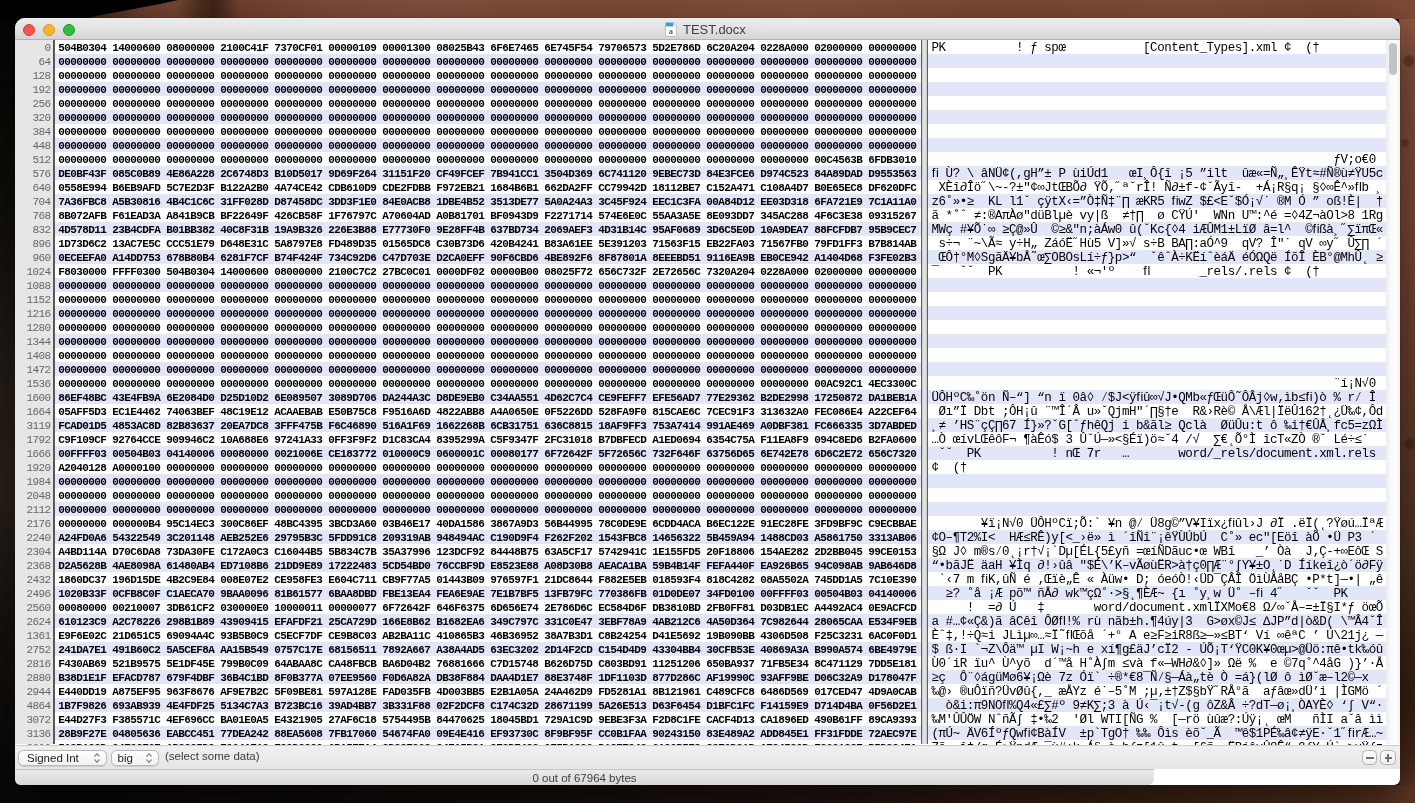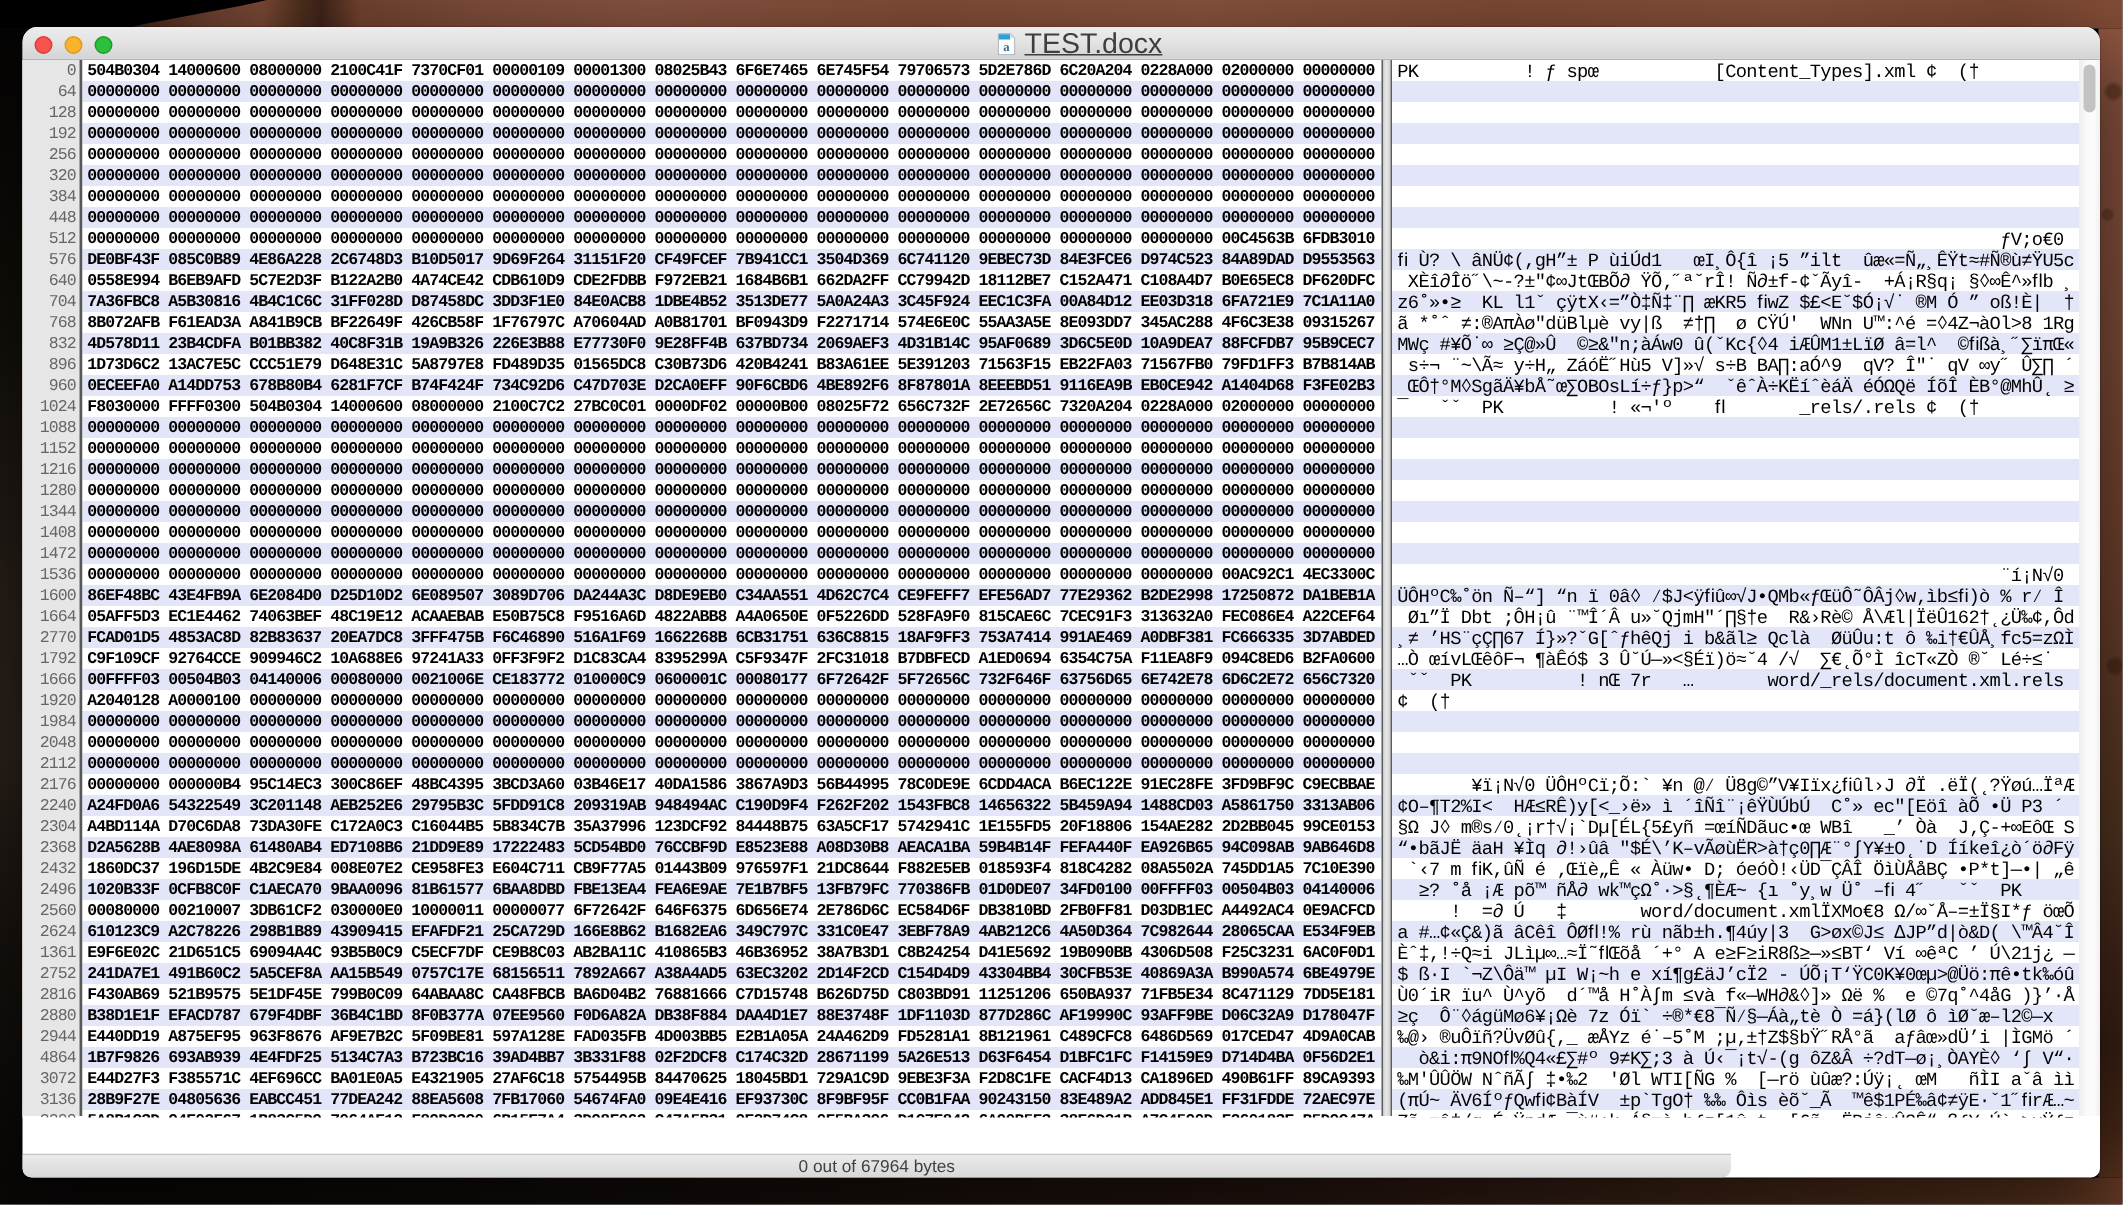--- a/index.html
+++ b/index.html
@@ -32,21 +32,21 @@
 #titlebar { position:absolute; left:0; top:0; right:0; height:22px;
   border-radius:10px 10px 0 0;
   background:linear-gradient(180deg,#ececec 0%,#e5e4e5 45%,#d5d4d5 100%);
   border-bottom:1px solid #b3b1b1; }
 .tl { position:absolute; top:6px; width:12px; height:12px; border-radius:50%; }
 #tl-r { left:8px;  background:#f7544e; border:0.5px solid #db3e36; }
 #tl-y { left:28px; background:#f9b32d; border:0.5px solid #dd9a1f; }
 #tl-g { left:48px; background:#2cc03c; border:0.5px solid #1f9a2e; }
 #doc-ic { position:absolute; left:650px; top:4px; width:12px; height:15px; }
 #title { position:absolute; left:668px; top:0; height:30px; line-height:23px;
-  font-size:19px; color:#3e3e3e;text-decoration:underline; }
+  font-size:13px; color:#3e3e3e; }
 
 
 #content { position:absolute; left:0; top:22px; width:1385px; height:705px; overflow:hidden; background:#fff; }
 #gutter { position:absolute; left:0; top:0; width:37.5px; height:704px; background:#e6e6e6; }
 #gutsep { position:absolute; left:37.5px; top:0; width:2px; height:704px; background:#575757; }
 #hexpanel { position:absolute; left:39.5px; top:0; width:866px; height:704px;
   background:repeating-linear-gradient(180deg,#fff 0 14px,#e3e6f8 14px 28px); }
 #div1 { position:absolute; left:905.5px; top:0; width:1.5px; height:704px; background:#5d5d5d; }
 #divgap { position:absolute; left:907px; top:0; width:4.5px; height:704px; background:linear-gradient(90deg,#c8c8c8,#e8e8e8 40%,#cfcfcf); }
 #div2 { position:absolute; left:911.5px; top:0; width:1.5px; height:704px; background:#5d5d5d; }
@@ -141,21 +141,21 @@
         <div>1088</div>
         <div>1152</div>
         <div>1216</div>
         <div>1280</div>
         <div>1344</div>
         <div>1408</div>
         <div>1472</div>
         <div>1536</div>
         <div>1600</div>
         <div>1664</div>
-        <div>2770</div>
+        <div>3119</div>
         <div>1792</div>
         <div>1666</div>
         <div>1920</div>
         <div>1984</div>
         <div>2048</div>
         <div>2112</div>
         <div>2176</div>
         <div>2240</div>
         <div>2304</div>
         <div>2368</div>
@@ -170,14 +170,38 @@
         <div>2944</div>
         <div>4864</div>
         <div>3072</div>
         <div>3136</div>
         <div>3200</div>
       </div>
     <div id="hexrows"><div>504B0304 14000600 08000000 2100C41F 7370CF01 00000109 00001300 08025B43 6F6E7465 6E745F54 79706573 5D2E786D 6C20A204 0228A000 02000000 00000000</div><div>00000000 00000000 00000000 00000000 00000000 00000000 00000000 00000000 00000000 00000000 00000000 00000000 00000000 00000000 00000000 00000000</div><div>00000000 00000000 00000000 00000000 00000000 00000000 00000000 00000000 00000000 00000000 00000000 00000000 00000000 00000000 00000000 00000000</div><div>00000000 00000000 00000000 00000000 00000000 00000000 00000000 00000000 00000000 00000000 00000000 00000000 00000000 00000000 00000000 00000000</div><div>00000000 00000000 00000000 00000000 00000000 00000000 00000000 00000000 00000000 00000000 00000000 00000000 00000000 00000000 00000000 00000000</div><div>00000000 00000000 00000000 00000000 00000000 00000000 00000000 00000000 00000000 00000000 00000000 00000000 00000000 00000000 00000000 00000000</div><div>00000000 00000000 00000000 00000000 00000000 00000000 00000000 00000000 00000000 00000000 00000000 00000000 00000000 00000000 00000000 00000000</div><div>00000000 00000000 00000000 00000000 00000000 00000000 00000000 00000000 00000000 00000000 00000000 00000000 00000000 00000000 00000000 00000000</div><div>00000000 00000000 00000000 00000000 00000000 00000000 00000000 00000000 00000000 00000000 00000000 00000000 00000000 00000000 00C4563B 6FDB3010</div><div>DE0BF43F 085C0B89 4E86A228 2C6748D3 B10D5017 9D69F264 31151F20 CF49FCEF 7B941CC1 3504D369 6C741120 9EBEC73D 84E3FCE6 D974C523 84A89DAD D9553563</div><div>0558E994 B6EB9AFD 5C7E2D3F B122A2B0 4A74CE42 CDB610D9 CDE2FDBB F972EB21 1684B6B1 662DA2FF CC79942D 18112BE7 C152A471 C108A4D7 B0E65EC8 DF620DFC</div><div>7A36FBC8 A5B30816 4B4C1C6C 31FF028D D87458DC 3DD3F1E0 84E0ACB8 1DBE4B52 3513DE77 5A0A24A3 3C45F924 EEC1C3FA 00A84D12 EE03D318 6FA721E9 7C1A11A0</div><div>8B072AFB F61EAD3A A841B9CB BF22649F 426CB58F 1F76797C A70604AD A0B81701 BF0943D9 F2271714 574E6E0C 55AA3A5E 8E093DD7 345AC288 4F6C3E38 09315267</div><div>4D578D11 23B4CDFA B01BB382 40C8F31B 19A9B326 226E3B88 E77730F0 9E28FF4B 637BD734 2069AEF3 4D31B14C 95AF0689 3D6C5E0D 10A9DEA7 88FCFDB7 95B9CEC7</div><div>1D73D6C2 13AC7E5C CCC51E79 D648E31C 5A8797E8 FD489D35 01565DC8 C30B73D6 420B4241 B83A61EE 5E391203 71563F15 EB22FA03 71567FB0 79FD1FF3 B7B814AB</div><div>0ECEEFA0 A14DD753 678B80B4 6281F7CF B74F424F 734C92D6 C47D703E D2CA0EFF 90F6CBD6 4BE892F6 8F87801A 8EEEBD51 9116EA9B EB0CE942 A1404D68 F3FE02B3</div><div>F8030000 FFFF0300 504B0304 14000600 08000000 2100C7C2 27BC0C01 0000DF02 00000B00 08025F72 656C732F 2E72656C 7320A204 0228A000 02000000 00000000</div><div>00000000 00000000 00000000 00000000 00000000 00000000 00000000 00000000 00000000 00000000 00000000 00000000 00000000 00000000 00000000 00000000</div><div>00000000 00000000 00000000 00000000 00000000 00000000 00000000 00000000 00000000 00000000 00000000 00000000 00000000 00000000 00000000 00000000</div><div>00000000 00000000 00000000 00000000 00000000 00000000 00000000 00000000 00000000 00000000 00000000 00000000 00000000 00000000 00000000 00000000</div><div>00000000 00000000 00000000 00000000 00000000 00000000 00000000 00000000 00000000 00000000 00000000 00000000 00000000 00000000 00000000 00000000</div><div>00000000 00000000 00000000 00000000 00000000 00000000 00000000 00000000 00000000 00000000 00000000 00000000 00000000 00000000 00000000 00000000</div><div>00000000 00000000 00000000 00000000 00000000 00000000 00000000 00000000 00000000 00000000 00000000 00000000 00000000 00000000 00000000 00000000</div><div>00000000 00000000 00000000 00000000 00000000 00000000 00000000 00000000 00000000 00000000 00000000 00000000 00000000 00000000 00000000 00000000</div><div>00000000 00000000 00000000 00000000 00000000 00000000 00000000 00000000 00000000 00000000 00000000 00000000 00000000 00000000 00AC92C1 4EC3300C</div><div>86EF48BC 43E4FB9A 6E2084D0 D25D10D2 6E089507 3089D706 DA244A3C D8DE9EB0 C34AA551 4D62C7C4 CE9FEFF7 EFE56AD7 77E29362 B2DE2998 17250872 DA1BEB1A</div><div>05AFF5D3 EC1E4462 74063BEF 48C19E12 ACAAEBAB E50B75C8 F9516A6D 4822ABB8 A4A0650E 0F5226DD 528FA9F0 815CAE6C 7CEC91F3 313632A0 FEC086E4 A22CEF64</div><div>FCAD01D5 4853AC8D 82B83637 20EA7DC8 3FFF475B F6C46890 516A1F69 1662268B 6CB31751 636C8815 18AF9FF3 753A7414 991AE469 A0DBF381 FC666335 3D7ABDED</div><div>C9F109CF 92764CCE 909946C2 10A688E6 97241A33 0FF3F9F2 D1C83CA4 8395299A C5F9347F 2FC31018 B7DBFECD A1ED0694 6354C75A F11EA8F9 094C8ED6 B2FA0600</div><div>00FFFF03 00504B03 04140006 00080000 0021006E CE183772 010000C9 0600001C 00080177 6F72642F 5F72656C 732F646F 63756D65 6E742E78 6D6C2E72 656C7320</div><div>A2040128 A0000100 00000000 00000000 00000000 00000000 00000000 00000000 00000000 00000000 00000000 00000000 00000000 00000000 00000000 00000000</div><div>00000000 00000000 00000000 00000000 00000000 00000000 00000000 00000000 00000000 00000000 00000000 00000000 00000000 00000000 00000000 00000000</div><div>00000000 00000000 00000000 00000000 00000000 00000000 00000000 00000000 00000000 00000000 00000000 00000000 00000000 00000000 00000000 00000000</div><div>00000000 00000000 00000000 00000000 00000000 00000000 00000000 00000000 00000000 00000000 00000000 00000000 00000000 00000000 00000000 00000000</div><div>00000000 000000B4 95C14EC3 300C86EF 48BC4395 3BCD3A60 03B46E17 40DA1586 3867A9D3 56B44995 78C0DE9E 6CDD4ACA B6EC122E 91EC28FE 3FD9BF9C C9ECBBAE</div><div>A24FD0A6 54322549 3C201148 AEB252E6 29795B3C 5FDD91C8 209319AB 948494AC C190D9F4 F262F202 1543FBC8 14656322 5B459A94 1488CD03 A5861750 3313AB06</div><div>A4BD114A D70C6DA8 73DA30FE C172A0C3 C16044B5 5B834C7B 35A37996 123DCF92 84448B75 63A5CF17 5742941C 1E155FD5 20F18806 154AE282 2D2BB045 99CE0153</div><div>D2A5628B 4AE8098A 61480AB4 ED7108B6 21DD9E89 17222483 5CD54BD0 76CCBF9D E8523E88 A08D30B8 AEACA1BA 59B4B14F FEFA440F EA926B65 94C098AB 9AB646D8</div><div>1860DC37 196D15DE 4B2C9E84 008E07E2 CE958FE3 E604C711 CB9F77A5 01443B09 976597F1 21DC8644 F882E5EB 018593F4 818C4282 08A5502A 745DD1A5 7C10E390</div><div>1020B33F 0CFB8C0F C1AECA70 9BAA0096 81B61577 6BAA8DBD FBE13EA4 FEA6E9AE 7E1B7BF5 13FB79FC 770386FB 01D0DE07 34FD0100 00FFFF03 00504B03 04140006</div><div>00080000 00210007 3DB61CF2 030000E0 10000011 00000077 6F72642F 646F6375 6D656E74 2E786D6C EC584D6F DB3810BD 2FB0FF81 D03DB1EC A4492AC4 0E9ACFCD</div><div>610123C9 A2C78226 298B1B89 43909415 EFAFDF21 25CA729D 166E8B62 B1682EA6 349C797C 331C0E47 3EBF78A9 4AB212C6 4A50D364 7C982644 28065CAA E534F9EB</div><div>E9F6E02C 21D651C5 69094A4C 93B5B0C9 C5ECF7DF CE9B8C03 AB2BA11C 410865B3 46B36952 38A7B3D1 C8B24254 D41E5692 19B090BB 4306D508 F25C3231 6AC0F0D1</div><div>241DA7E1 491B60C2 5A5CEF8A AA15B549 0757C17E 68156511 7892A667 A38A4AD5 63EC3202 2D14F2CD C154D4D9 43304BB4 30CFB53E 40869A3A B990A574 6BE4979E</div><div>F430AB69 521B9575 5E1DF45E 799B0C09 64ABAA8C CA48FBCB BA6D04B2 76881666 C7D15748 B626D75D C803BD91 11251206 650BA937 71FB5E34 8C471129 7DD5E181</div><div>B38D1E1F EFACD787 679F4DBF 36B4C1BD 8F0B377A 07EE9560 F0D6A82A DB38F884 DAA4D1E7 88E3748F 1DF1103D 877D286C AF19990C 93AFF9BE D06C32A9 D178047F</div><div>E440DD19 A875EF95 963F8676 AF9E7B2C 5F09BE81 597A128E FAD035FB 4D003BB5 E2B1A05A 24A462D9 FD5281A1 8B121961 C489CFC8 6486D569 017CED47 4D9A0CAB</div><div>1B7F9826 693AB939 4E4FDF25 5134C7A3 B723BC16 39AD4BB7 3B331F88 02F2DCF8 C174C32D 28671199 5A26E513 D63F6454 D1BFC1FC F14159E9 D714D4BA 0F56D2E1</div><div>E44D27F3 F385571C 4EF696CC BA01E0A5 E4321905 27AF6C18 5754495B 84470625 18045BD1 729A1C9D 9EBE3F3A F2D8C1FE CACF4D13 CA1896ED 490B61FF 89CA9393</div><div>28B9F27E 04805636 EABCC451 77DEA242 88EA5608 7FB17060 54674FA0 09E4E416 EF93730C 8F9BF95F CC0B1FAA 90243150 83E489A2 ADD845E1 FF31FDDE 72AEC97E</div><div>5A8B1C3D 94E02F67 1B83C5D9 7064AE12 F89D23C0 6B15E7A4 3D98F062 C47A5B31 9E2D74C8 0F5BA396 D1C7E842 6A90B5F3 38E6D21B A7C4590D F260183E B5D9C47A</div></div>
     <div id="asciirows"><div>PK          ! ƒ spœ           [Content_Types].xml ¢  (†         </div><div>                                                                </div><div>                                                                </div><div>                                                                </div><div>                                                                </div><div>                                                                </div><div>                                                                </div><div>                                                                </div><div>                                                         ƒV;o€0 </div><div>ﬁ Ù? \ âNÜ¢(,gH”± P ùiÚd1   œI¸Ô{î ¡5 ”ilt  ûæ«=Ñ„¸ÊŸt≈#Ñ®ù≠ŸU5c</div><div> XÈî∂Îö˝\~-?±"¢∞JtŒBÕ∂ ŸÕ‚˝ª˘rÎ! Ñ∂±f-¢ˇÃyî-  +Á¡R§q¡ §◊∞Ê^»ﬂb ¸</div><div>z6˚»•≥  KL l1ˇ çÿtX‹=”Ò‡Ñ‡¨∏ æKR5 ﬁwZ $£&lt;E˘$Ó¡√˙ ®M Ó ” oß!È|  †</div><div>ã *˚ˆ ≠:®AπÀø"düBlµè vy|ß  ≠†∏  ø CŸÚ'  WNn U™:^é =◊4Z¬àOl&gt;8 1Rg</div><div>MWç #¥Õ˙∞ ≥Ç@»Û  ©≥&amp;"n;àÁw0 û(ˇKc{◊4 iÆÛM1±LïØ â=l^  ©ﬁßà¸˝∑ïπŒ«</div><div> s÷¬ ¨~\Ã≈ y÷H„ ZáóË˝Hù5 V]»√ s÷B BA∏:aÓ^9  qV? Î"˙ qV ∞y˝ Û∑∏ ´</div><div> ŒÔ†°M◊SgãÄ¥bÅ˜œ∑OBOsLí÷ƒ}p&gt;“&nbsp; ˇêˆÀ÷KËíˆèáÄ éÓΩQë ÍõÎ ÈB°@MhÛ˛ ≥</div><div>¯   ˇˇ  PK          ! «¬'º    ﬂ       _rels/.rels ¢  (†         </div><div>                                                                </div><div>                                                                </div><div>                                                                </div><div>                                                                </div><div>                                                                </div><div>                                                                </div><div>                                                                </div><div>                                                         ¨í¡N√0 </div><div>ÜÔHºC‰˚ön Ñ–“] “n ï 0â◊ ⁄$J&lt;ÿﬁû∞√J•QMb«ƒŒüÔ˜ÔÂj◊w‚ìb≤ﬁ)ò % r⁄ Î </div><div> Øı”Ï Dbt ;ÔH¡û ¨™Î´Â u»˘QjmH"´∏§†e  R&amp;›Rè© Å\Æl|ÏëÛ162†˛¿Ü‰¢,Ôd</div><div>¸≠ ’HS¨çÇ∏67 Í}»?ˇG[ˆƒhêQj i b&amp;ãl≥ Qclà  ØüÛu:t ô ‰i†€ÛÅ¸fc5=zΩÌ</div><div>…Ò œívLŒêôF¬ ¶àÊó$ 3 Û˘Ú—»&lt;§Éï)ö≈˘4 /√  ∑€˛Õ°Ì îcT«ZÒ ®˘ Lé÷≤˙  </div><div> ˇˇ  PK          ! nŒ 7r   …       word/_rels/document.xml.rels </div><div>¢  (†                                                           </div><div>                                                                </div><div>                                                                </div><div>                                                                </div><div>       ¥ï¡N√0 ÜÔHºCï;Õ:` ¥n @⁄ Ü8g©”V¥Iïx¿ﬁûl›J&nbsp;∂Ï .ëÏ(˛?Ÿøú…ÏªÆ</div><div>¢O–¶T2%I&lt;  HÆ≤RÊ)y[&lt;_›ë» ì ´îÑî¨¡êŸÙÚbÚ  C˚» ec"[Eöî àÕ •Ü P3 ´ </div><div>§Ω J◊ m®s⁄0˛¡r†√¡`Dµ[ÉL{5£yñ =œíÑDãuc•œ WBî   _’ Òà  J‚Ç-+∞EôŒ S</div><div>“•bãJË äaH ¥Ìq ∂!›ûâ "$É\’K–vÃøùËR&gt;à†ç0∏Æ¨°∫Y¥±O˛˙D Ííkeî¿ò´ö∂Fÿ</div><div> `‹7 m ﬁK,ûÑ é ‚Œïè„Ê « Àüw• D; óeóÒ!‹ÜD¯ÇÂÎ ÖìÙÅåBÇ •P*t]—•| „ê</div><div>  ≥? ˚å ¡Æ&nbsp;põ™ ñÅ∂ wk™çΩ˚·&gt;§˛¶ÈÆ~ {ı ˚y¸w Ü˚ –ﬁ 4˝   ˇˇ  PK     </div><div>     !  =∂ Ú   ‡       word/document.xmlÏXMo€8 Ω/∞ˇÅ–=±Ï§I*ƒ öœÕ</div><div>a #…¢«Ç&amp;)ã âCêî ÔØﬂ!%&nbsp;rù nãb±h.¶4úy|3  G&gt;øx©J≤ ∆JP”d|ò&amp;D( \™Â4˘Î</div><div>Èˆ‡,!÷Q≈i JLìµ∞…≈Ï˜ﬂŒõå ´+° A e≥F≥iR8ß≥—»≤BT‘ Ví ∞êªC ’ Ú\21j¿ —</div><div>$ ß·I `¬Z\Ôä™ µI W¡~h e xí¶g£äJ’cÏ2 - ÚÕ¡T‘ŸC0K¥0œµ&gt;@Üö:πê•tk‰óû</div><div>Ù0´iR ïu^ Ù^yõ  d´™å&nbsp;H˚À∫m ≤và f«—WH∂&amp;◊]» Ωë %  e ©7q˚^4åG )}’·Å</div><div>≥ç  Ô¨◊ágüMø6¥¡Ωè 7z Óï` ÷®*€8¯Ñ⁄§—Áà„tè Ò =á}(lØ ô ìØ˘æ–l2©—x  </div><div>‰@› ®uÔïñ?ÜvØû{,_ æÅYz é˙–5˚M ;µ‚±†Z$§bŸ˝RÅ°ã  aƒâœ»dÜ’i |ÌGMö ´</div><div>  ò&amp;i:π9NOﬂ%Q4«£∑#º 9≠K∑;3 à Ú‹¯¡t√-(g ôZ&amp;Â ÷?dT—ø¡¸ÒAYÈ◊ ‘∫ V“·</div><div>‰M'ÛÛÖW NˆñÃ∫ ‡•‰2  'Øl WTI[ÑG %  [—rö ùûæ?:Úÿ¡˛&nbsp;œM &nbsp; ñÌI aˇâ&nbsp;ìì</div><div>(πÚ~ ÄV6ÍºƒQwﬁ¢BàÍV  ±p`TgO† ‰‰ Ôìs èõ˘_Ã  ™ê$1PÉ‰â¢≠ÿE·ˇ1˝ﬁrÆ…~</div><div>Zã =î‡/g É≈ŸpdÆ ¯ù#¿k Á§=ò bƒz[1û-t» [£ñ—«ËBjêµÛ8Ê“ ßƒY Ú` &gt;µŸƒz</div></div>
   </div>
 
+  <div id="inspector">
+    <div class="popup" id="pop1">
+        <span class="lbl">Signed Int</span>
+      <svg class="chev" viewBox="0 0 8 12">
+          <path d="M1.5 4.5 L4 1.8 L6.5 4.5" fill="none" stroke="#8e8e8e" stroke-width="1.3"></path>
+          <path d="M1.5 7.5 L4 10.2 L6.5 7.5" fill="none" stroke="#8e8e8e" stroke-width="1.3"></path>
+        </svg>
+    </div>
+    <div class="popup" id="pop2">
+        <span class="lbl">big</span>
+      <svg class="chev" viewBox="0 0 8 12">
+          <path d="M1.5 4.5 L4 1.8 L6.5 4.5" fill="none" stroke="#8e8e8e" stroke-width="1.3"></path>
+          <path d="M1.5 7.5 L4 10.2 L6.5 7.5" fill="none" stroke="#8e8e8e" stroke-width="1.3"></path>
+        </svg>
+    </div>
+    <div id="seltext">(select some data)</div>
+    <div class="ibtn" id="btn-minus">
+        <div class="hbar"></div>
+      </div>
+    <div class="ibtn" id="btn-plus">
+        <div class="hbar"></div>
+        <div class="vbar"></div>
+      </div>
+  </div>
   <div id="statusbar">0 out of 67964 bytes</div>
 </div>
 
 </body></html>

